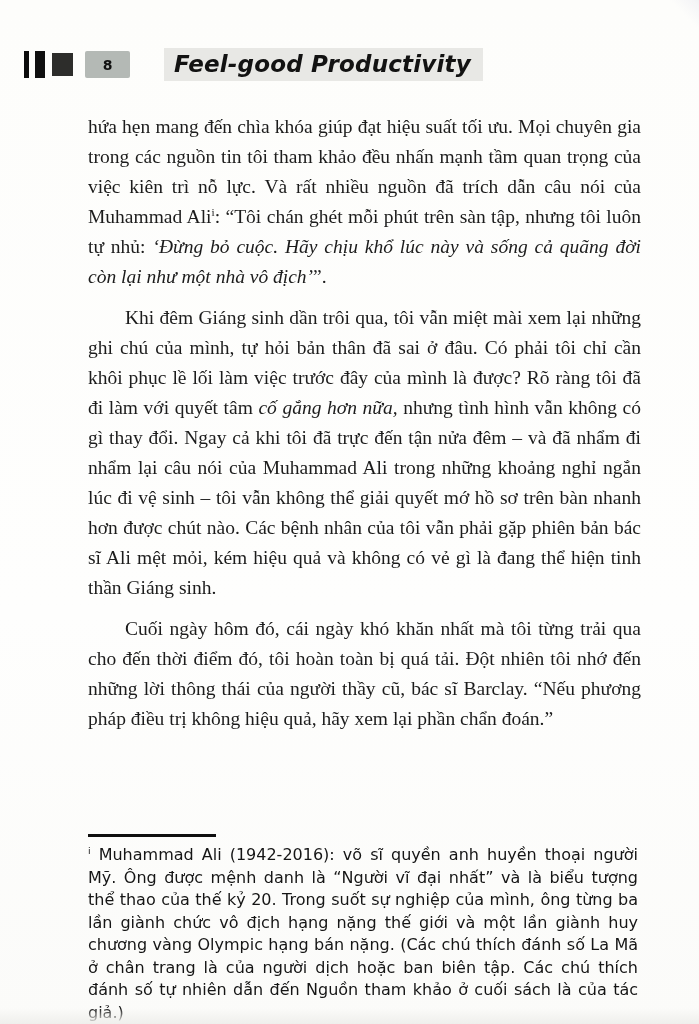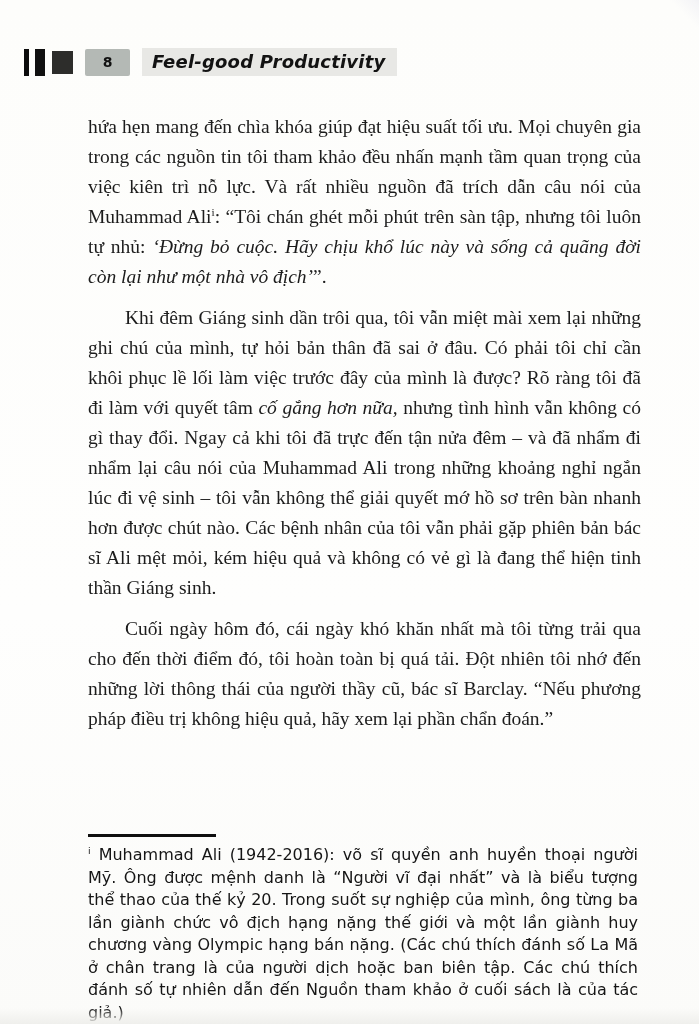--- a/index.html
+++ b/index.html
@@ -42,24 +42,24 @@
   .bar3 { width: 21px; height: 23px; background: #2d2d2b; }
   .page-num {
     margin-left: 12px;
     width: 45px; height: 27px;
     background: #b4b9b5;
     border-radius: 2px;
     display: flex; align-items: center; justify-content: center;
     font-size: 14px; font-weight: bold; color: #111;
   }
   .book-title {
-    margin-left: 12px;
+    margin-left: 34px;
     background: #e8e8e5;
     padding: 3px 12px 4px 10px;
-    font-size: 18px;
+    font-size: 23px;
     font-weight: bold;
     font-style: italic;
     letter-spacing: .2px;
     color: #121212;
   }
   
   .body-text {
     position: absolute;
     top: 112px;
     left: 88px;

